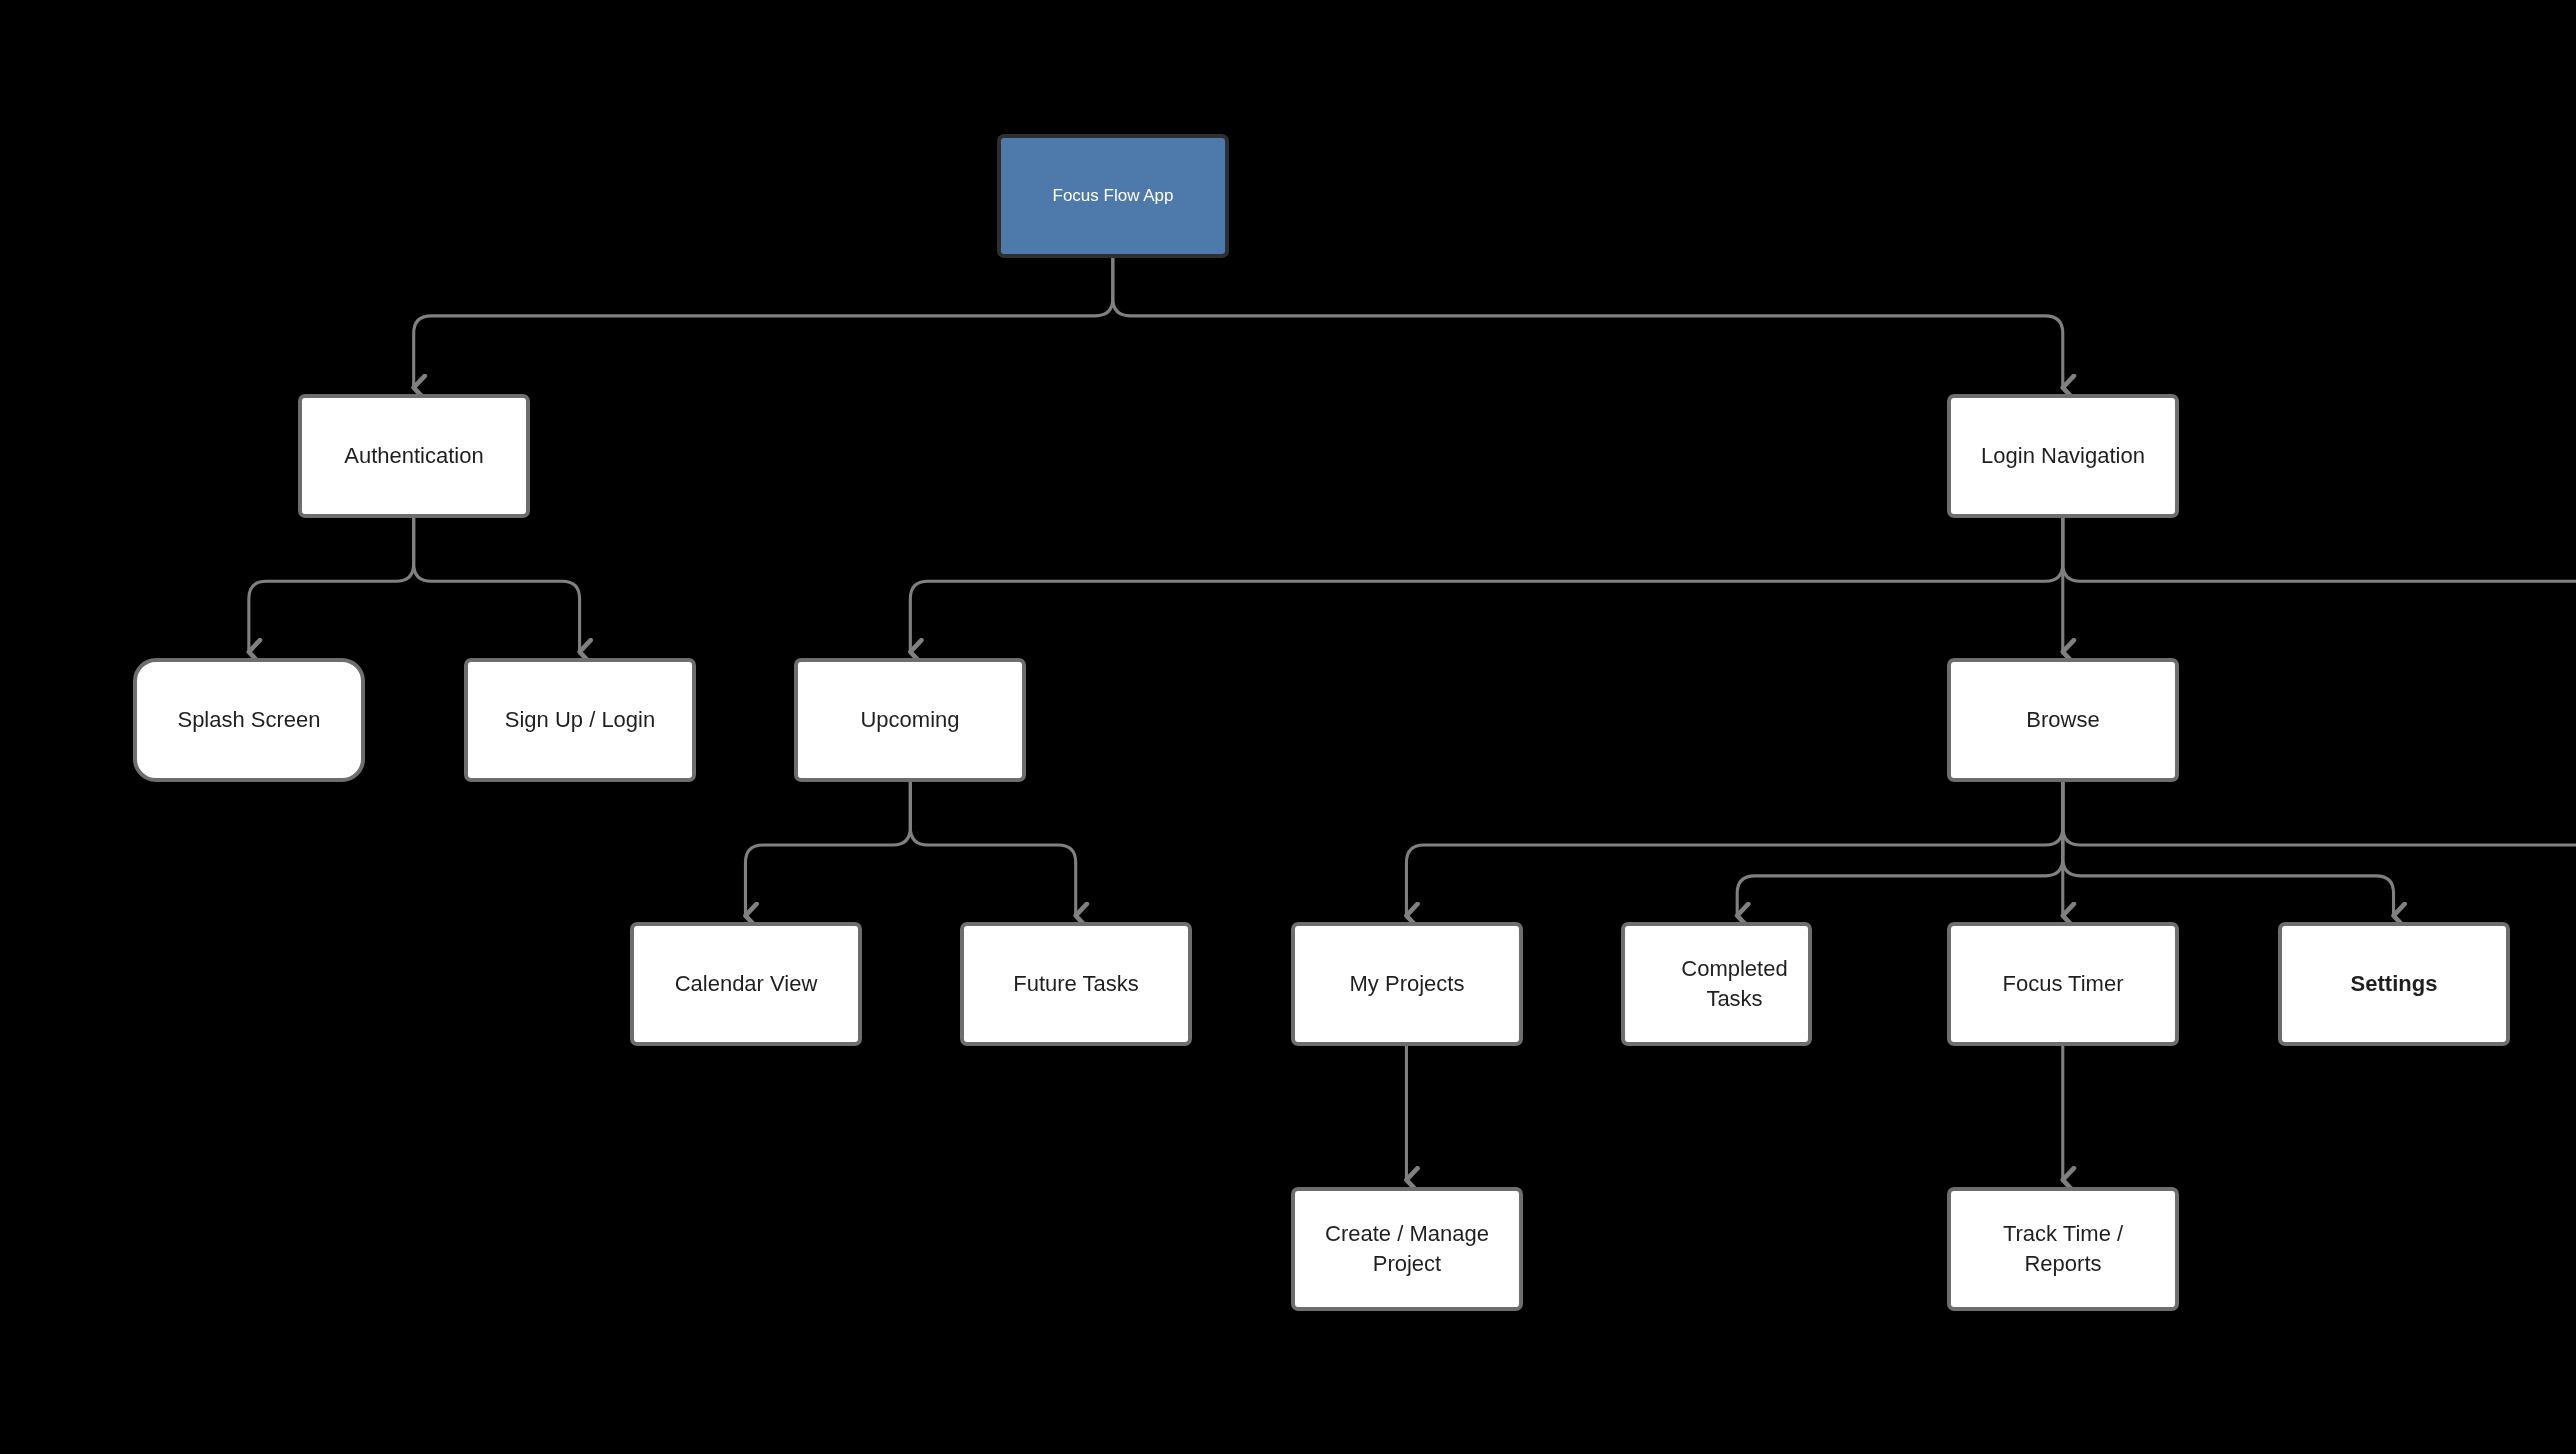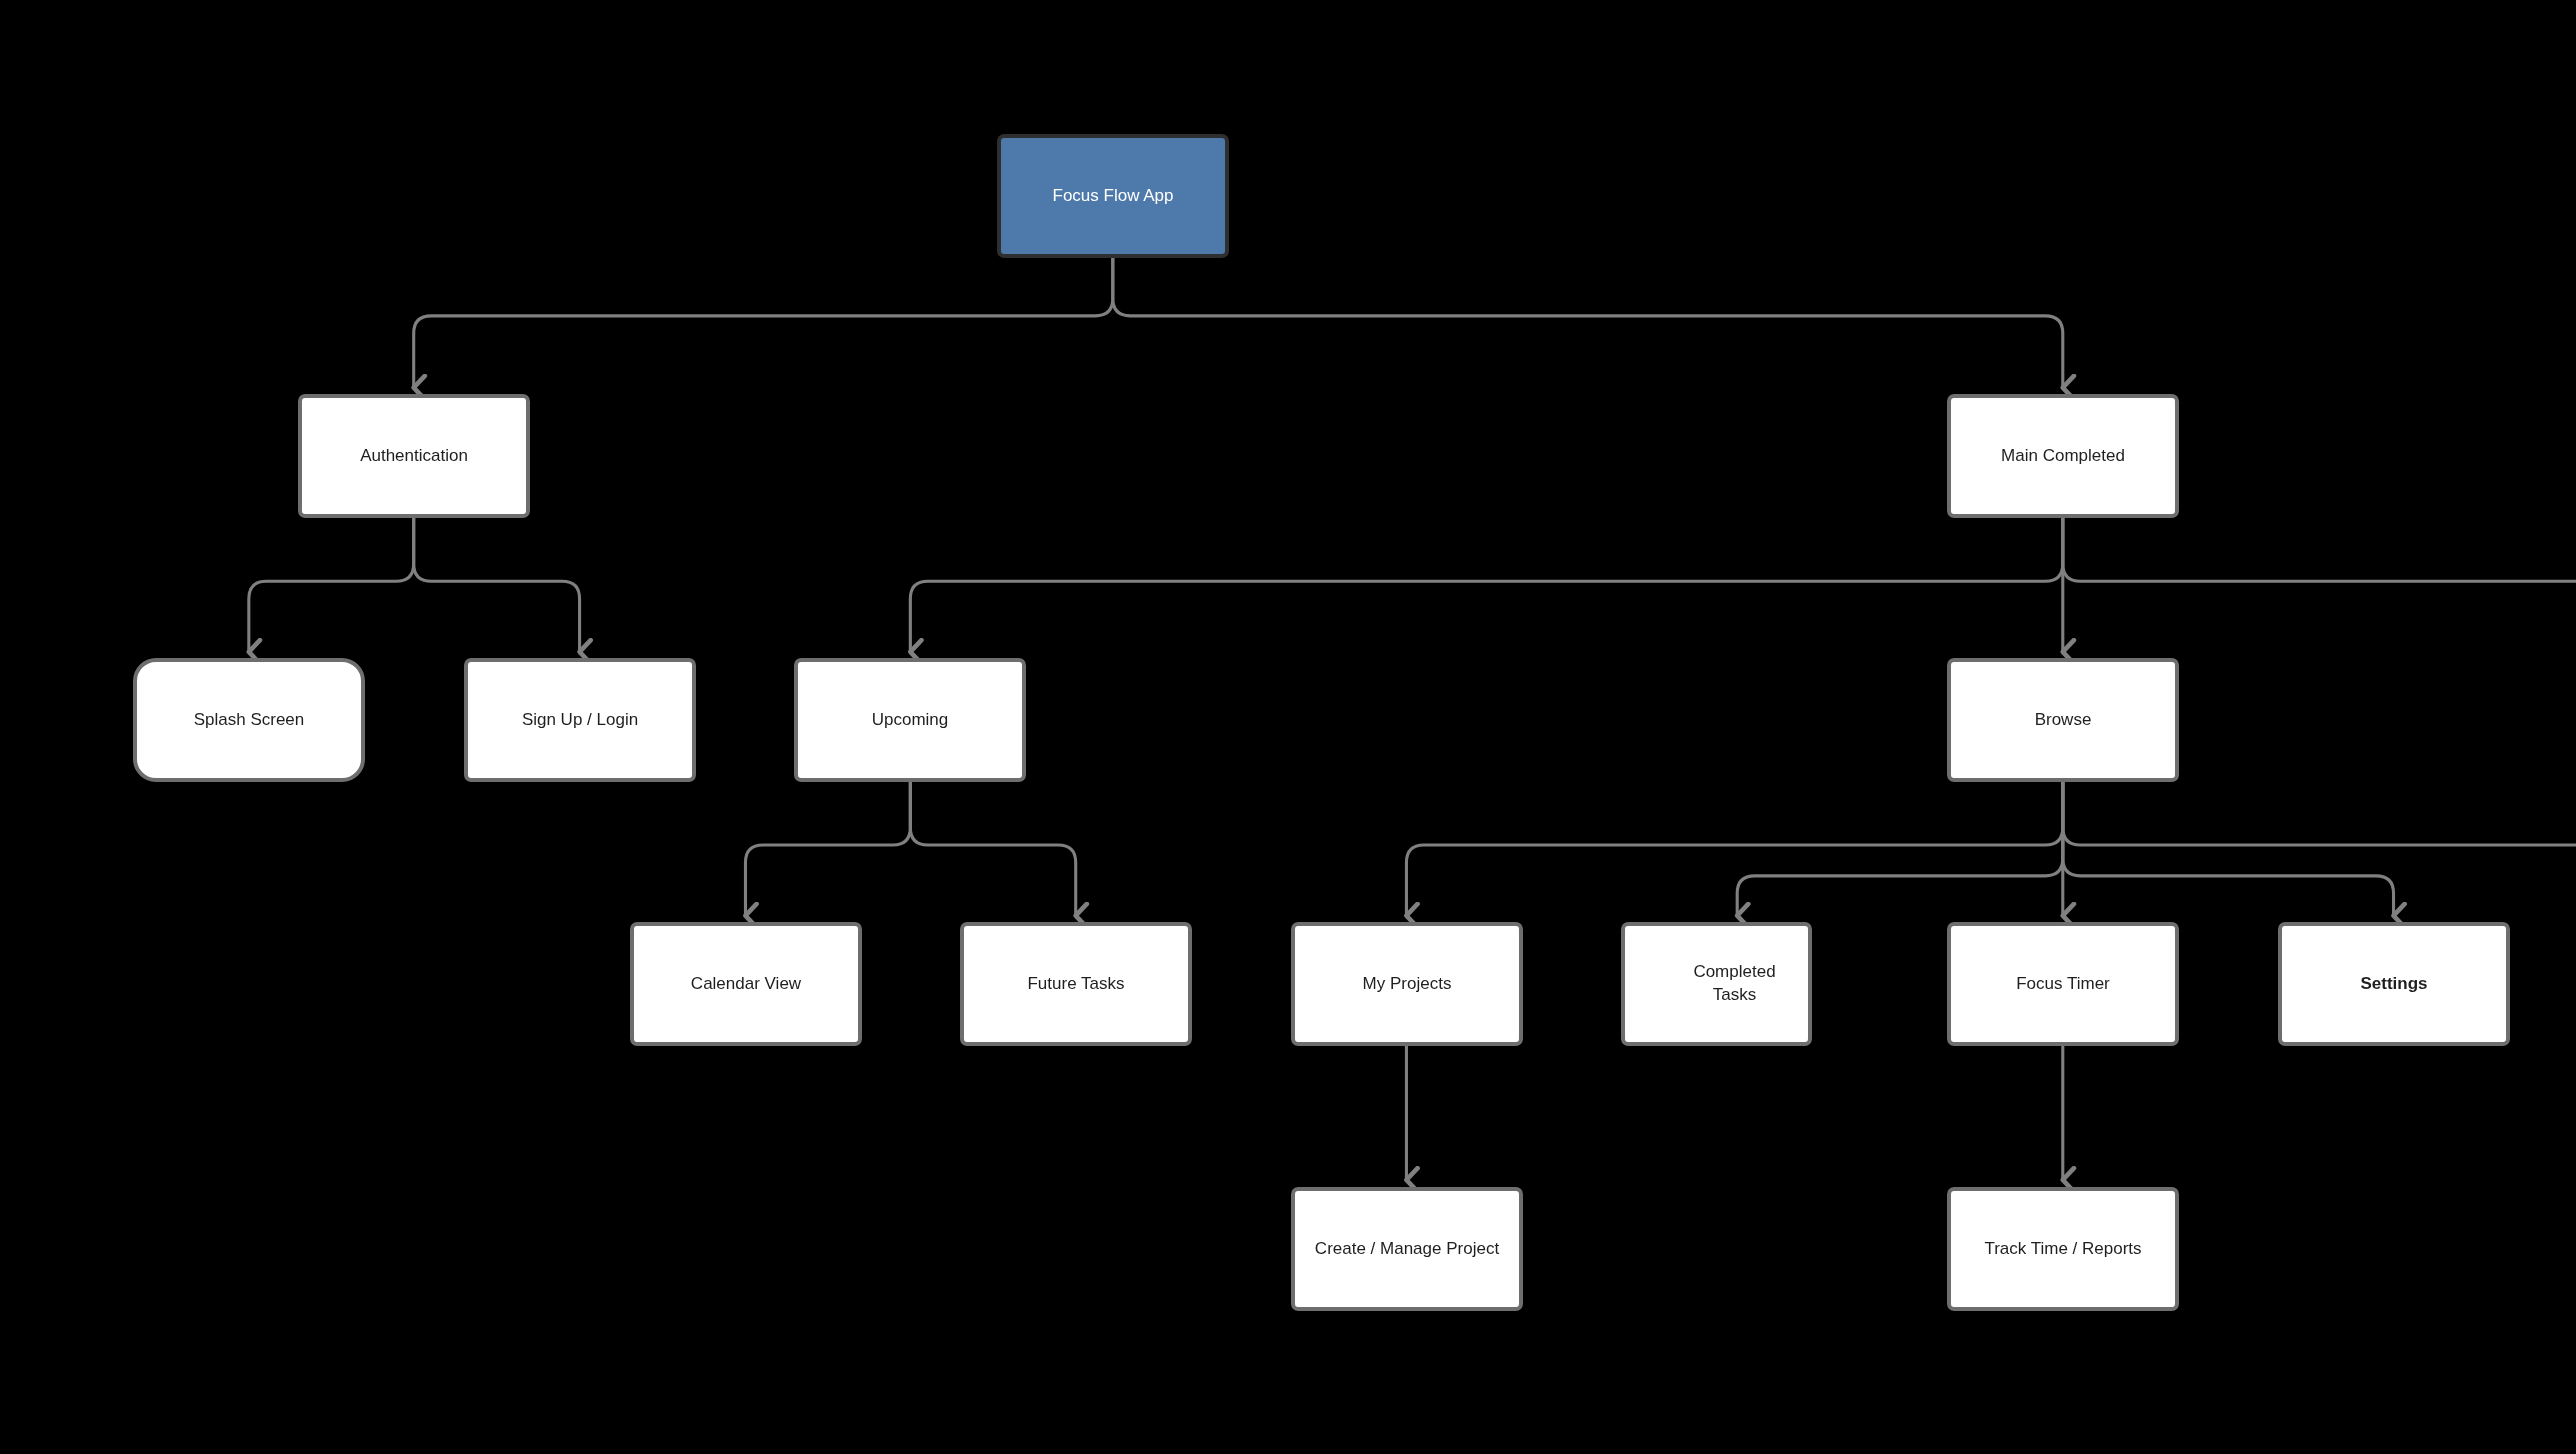--- a/index.html
+++ b/index.html
@@ -37,21 +37,21 @@
     border-style: solid;
     line-height: 1.35;
     overflow: hidden;
   }
   .node.plain {
     background: #ffffff;
     border-color: #6e6e6e;
     border-width: 4.6px;
     border-radius: 7.2px;
     color: #1f1f1f;
-    font-size: 17px;
+    font-size: 22px;
   }
   .node.root {
     background: #4e7aab;
     border-color: #2f2f2f;
     border-width: 4.6px;
     border-radius: 7.2px;
     color: #ffffff;
     font-size: 17px;
   }
   .node-label {
@@ -93,21 +93,21 @@
       </g>
   </svg>
   <div id="nodes">
       <div class="node root" style="left: 997px; top: 134px; width: 232px; height: 124px;">
         <span class="node-label">Focus Flow App</span>
       </div>
       <div class="node plain" style="left: 298px; top: 394px; width: 232px; height: 124px;">
         <span class="node-label">Authentication</span>
       </div>
       <div class="node plain" style="left: 1947px; top: 394px; width: 232px; height: 124px;">
-        <span class="node-label">Main Completed</span>
+        <span class="node-label">Login Navigation</span>
       </div>
       <div class="node plain" style="left: 133px; top: 658px; width: 232px; height: 124px; border-radius: 23px;">
         <span class="node-label">Splash Screen</span>
       </div>
       <div class="node plain" style="left: 464px; top: 658px; width: 232px; height: 124px;">
         <span class="node-label">Sign Up / Login</span>
       </div>
       <div class="node plain" style="left: 794px; top: 658px; width: 232px; height: 124px;">
         <span class="node-label">Upcoming</span>
       </div>

